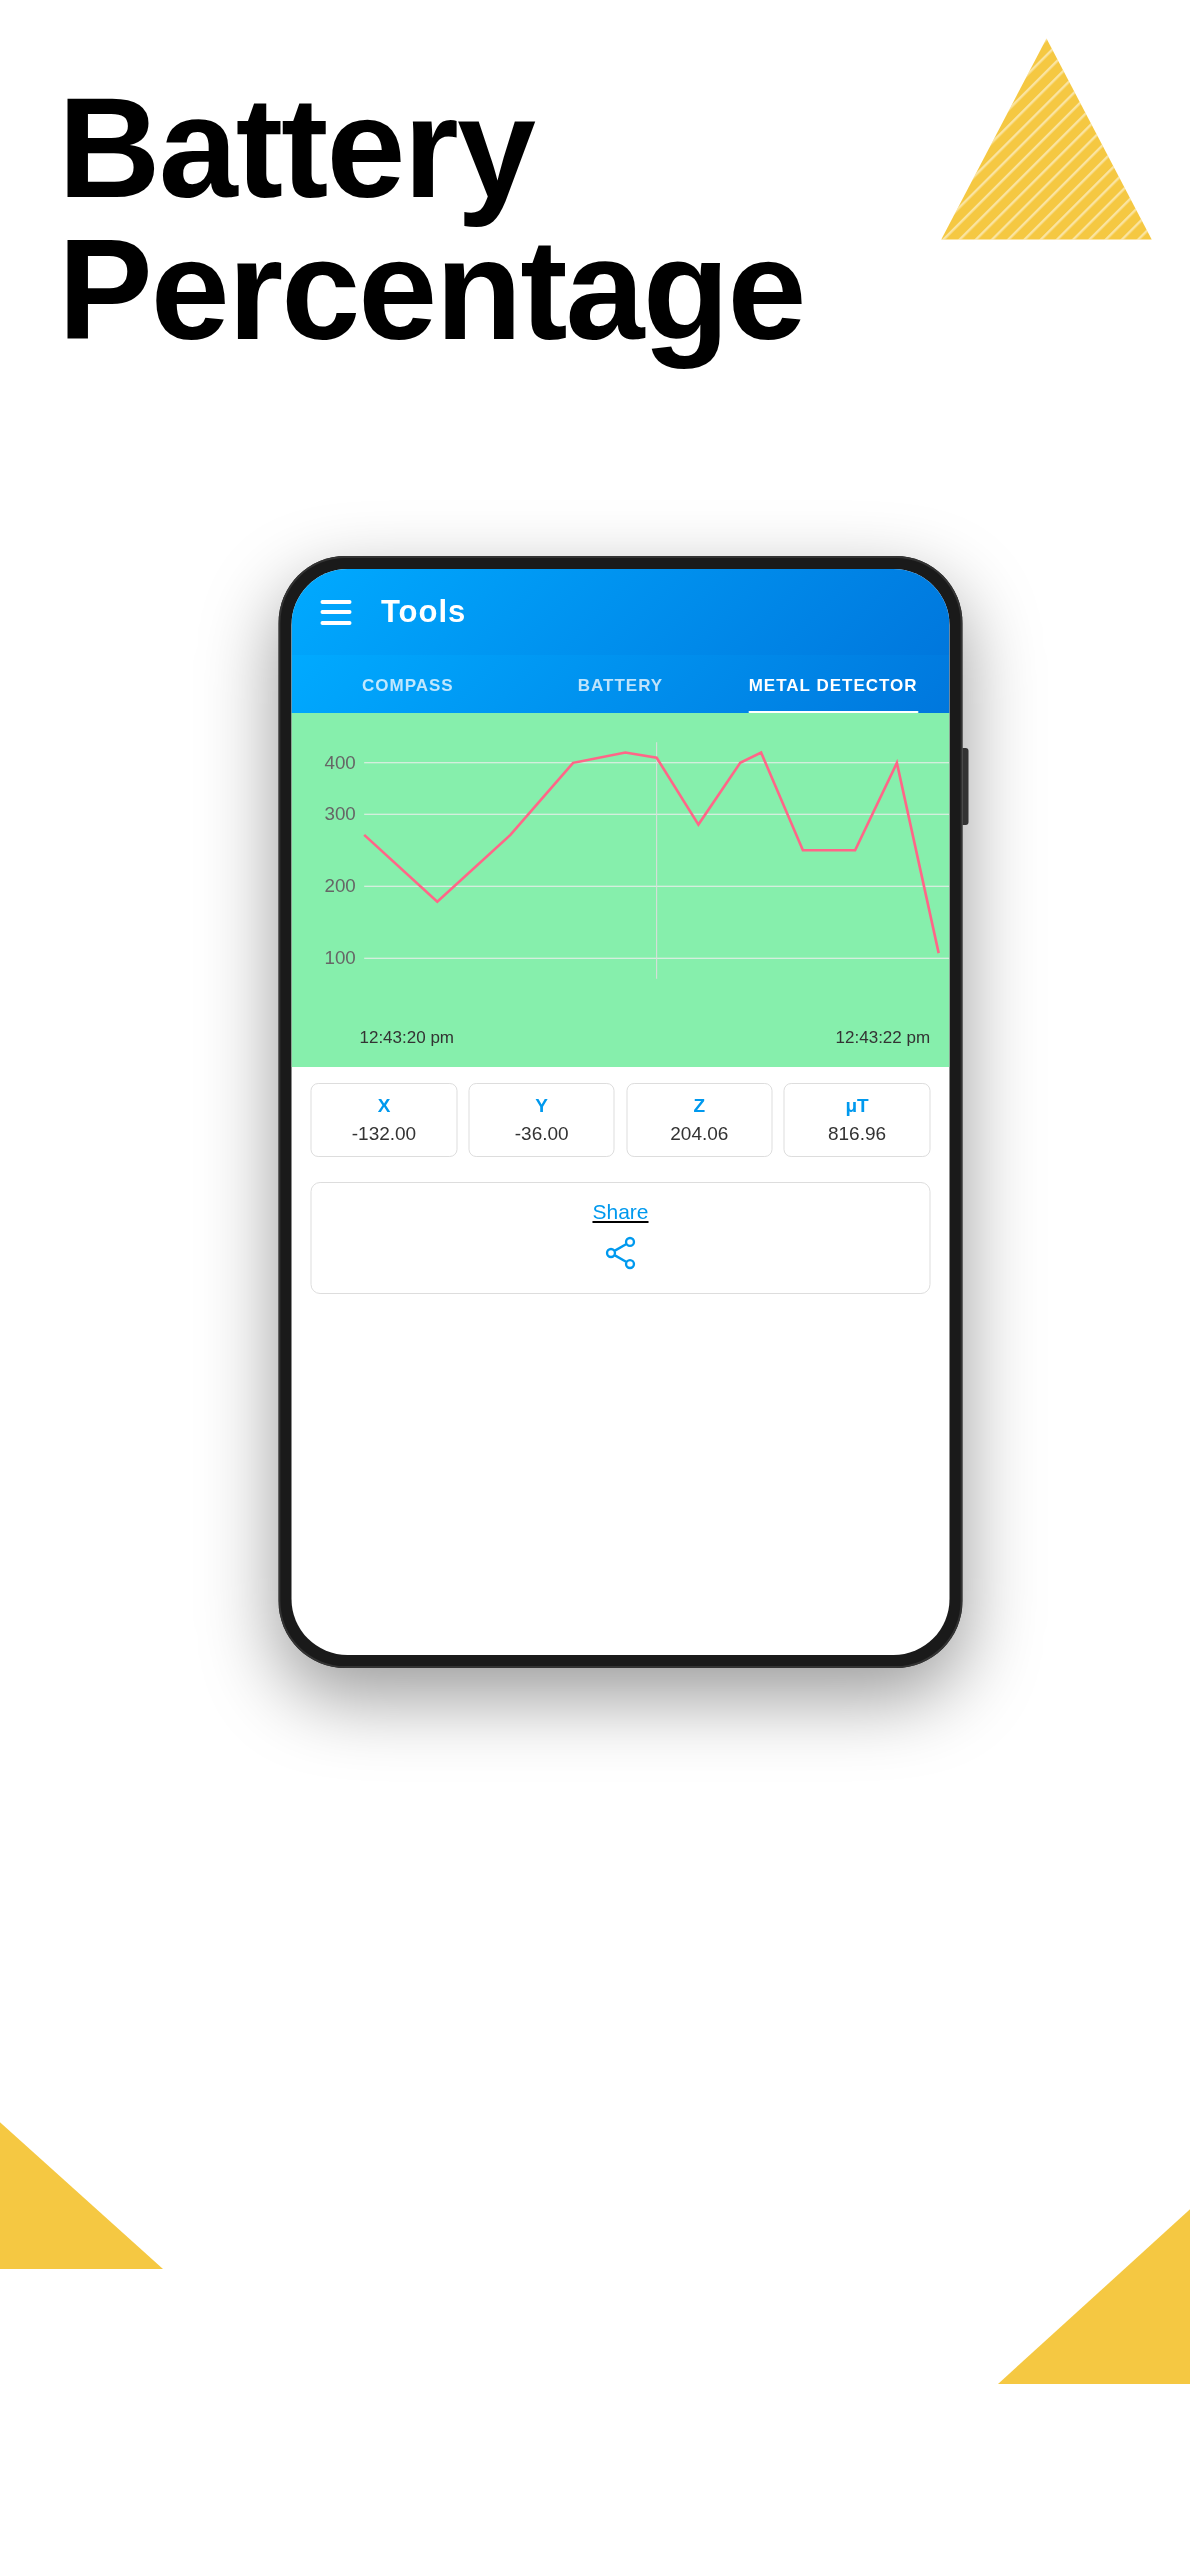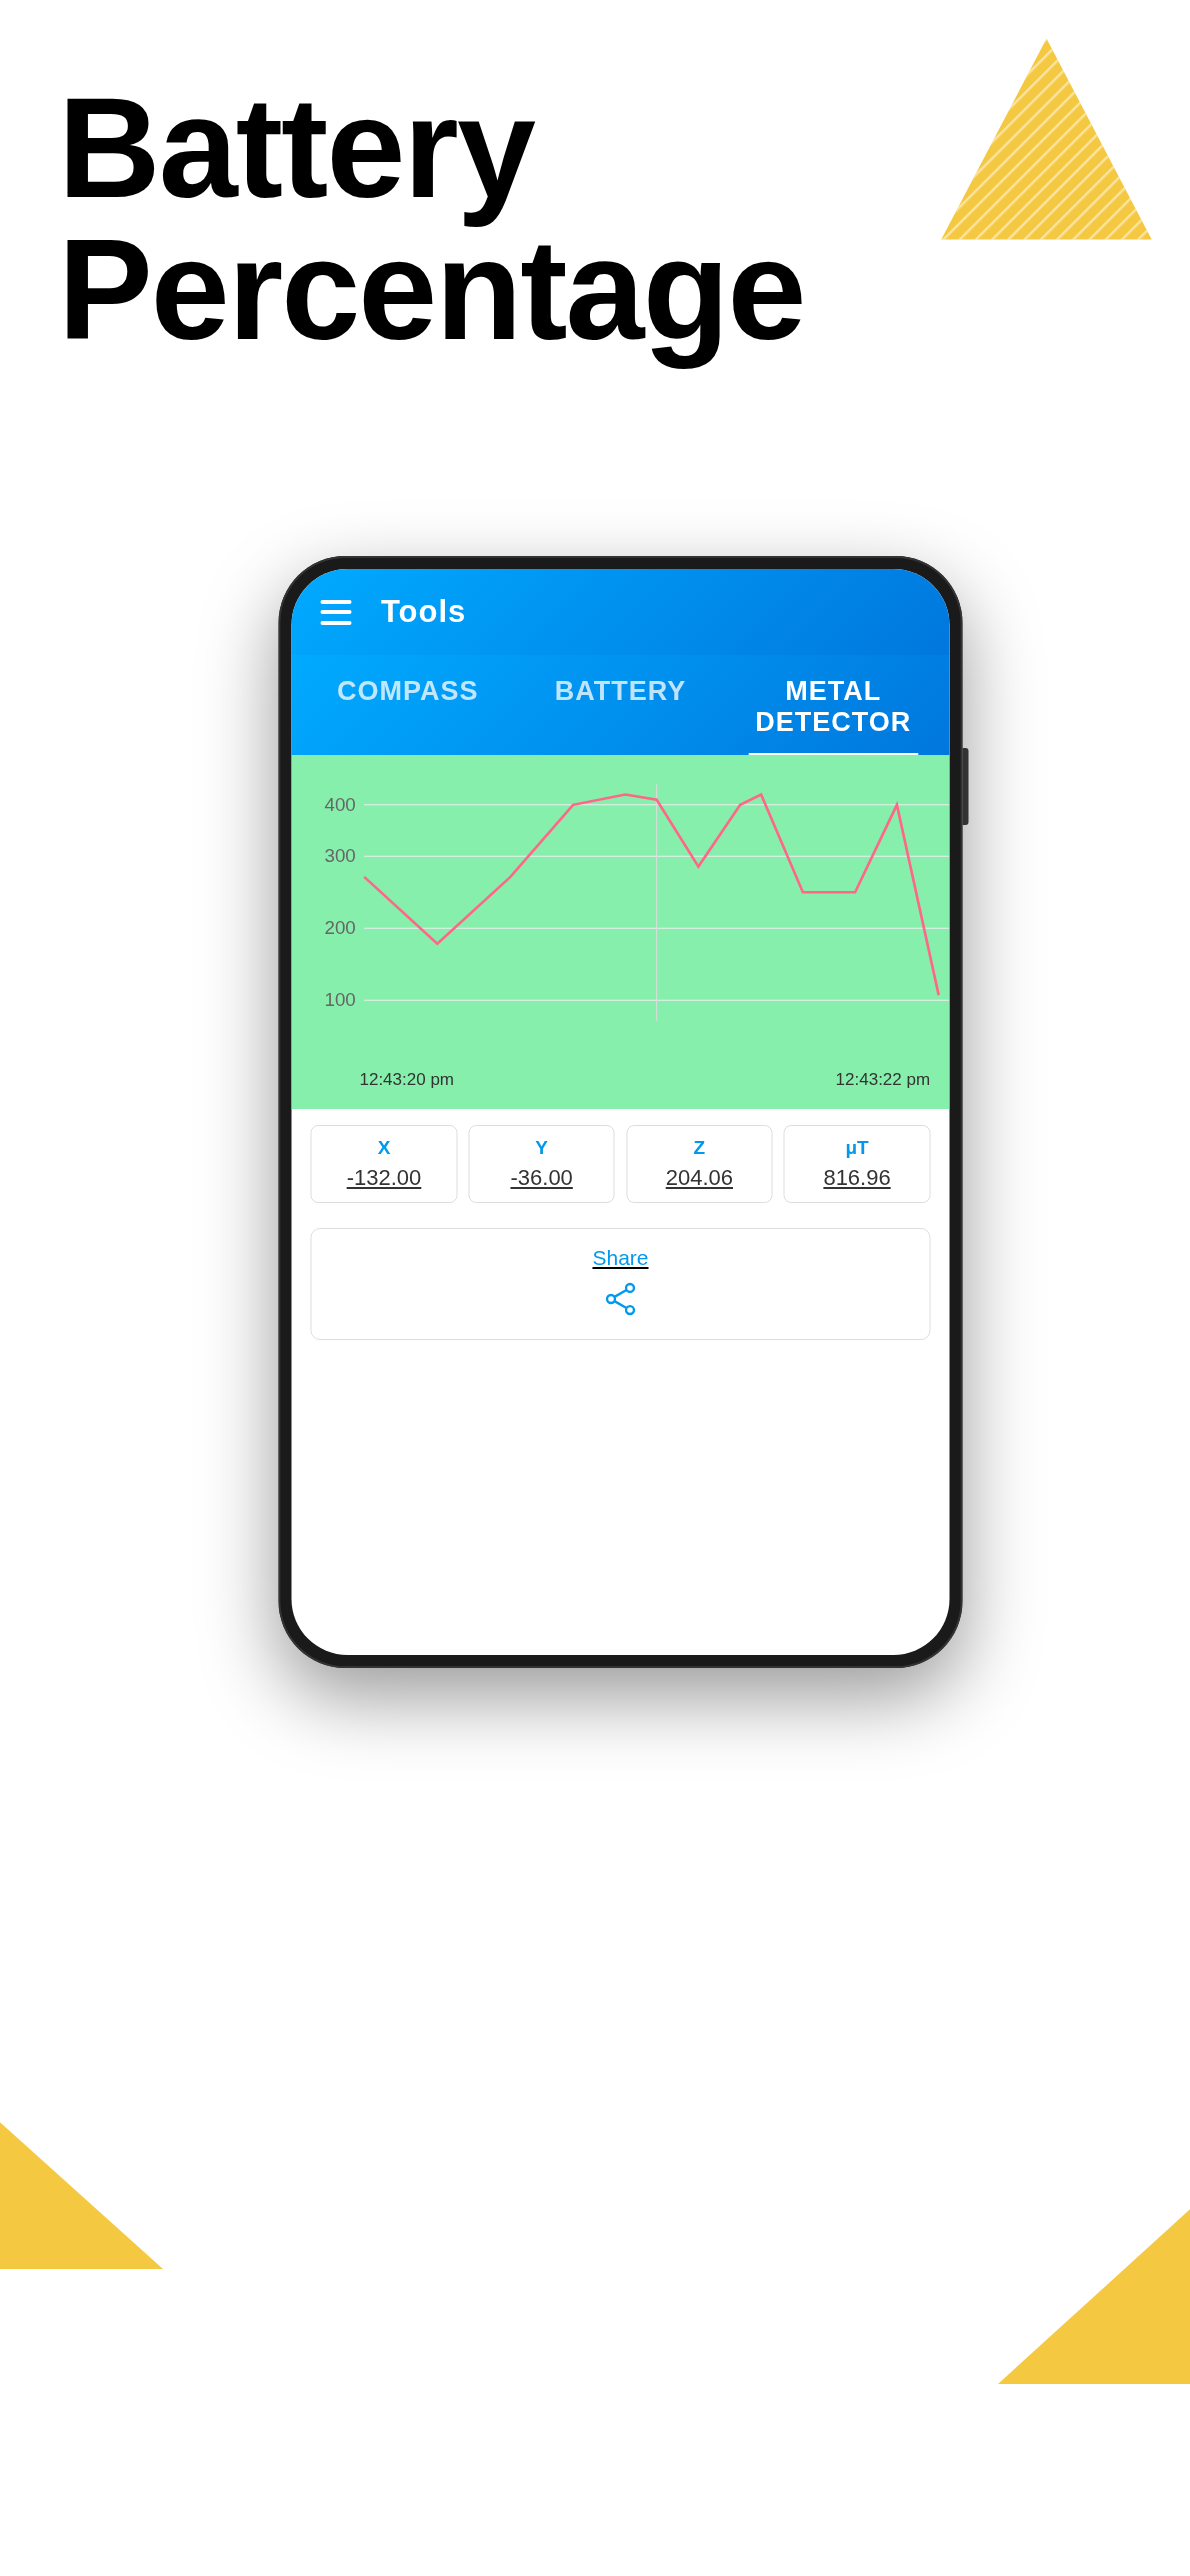--- a/index.html
+++ b/index.html
@@ -127,21 +127,21 @@
     .tabs-bar {
       display: flex;
       background: linear-gradient(135deg, #00AAFF 0%, #0077DD 100%);
       padding: 0 9.6px;
     }
 
     .tab-item {
       flex: 1;
       text-align: center;
       padding: 21px 9.6px 17px;
-      font-size: 27px;
+      font-size: 17px;
       font-weight: 600;
       color: rgba(255,255,255,0.75);
       letter-spacing: 1px;
       position: relative;
       cursor: pointer;
     }
 
     .tab-item.active {
       color: #fff;
     }
@@ -193,23 +193,22 @@
     }
 
     .sensor-label {
       font-size: 19px;
       color: #0099EE;
       font-weight: 600;
       margin-bottom: 5.8px;
     }
 
     .sensor-value {
-      font-size: 22px;
+      font-size: 19px;
       color: #333;
-      text-decoration: underline;
     }
 
     
     .share-section {
       margin: 9.6px 19px 19px;
       border: 1.4px solid #ddd;
       border-radius: 9.6px;
       padding: 17px;
       text-align: center;
       text-decoration: underline;

